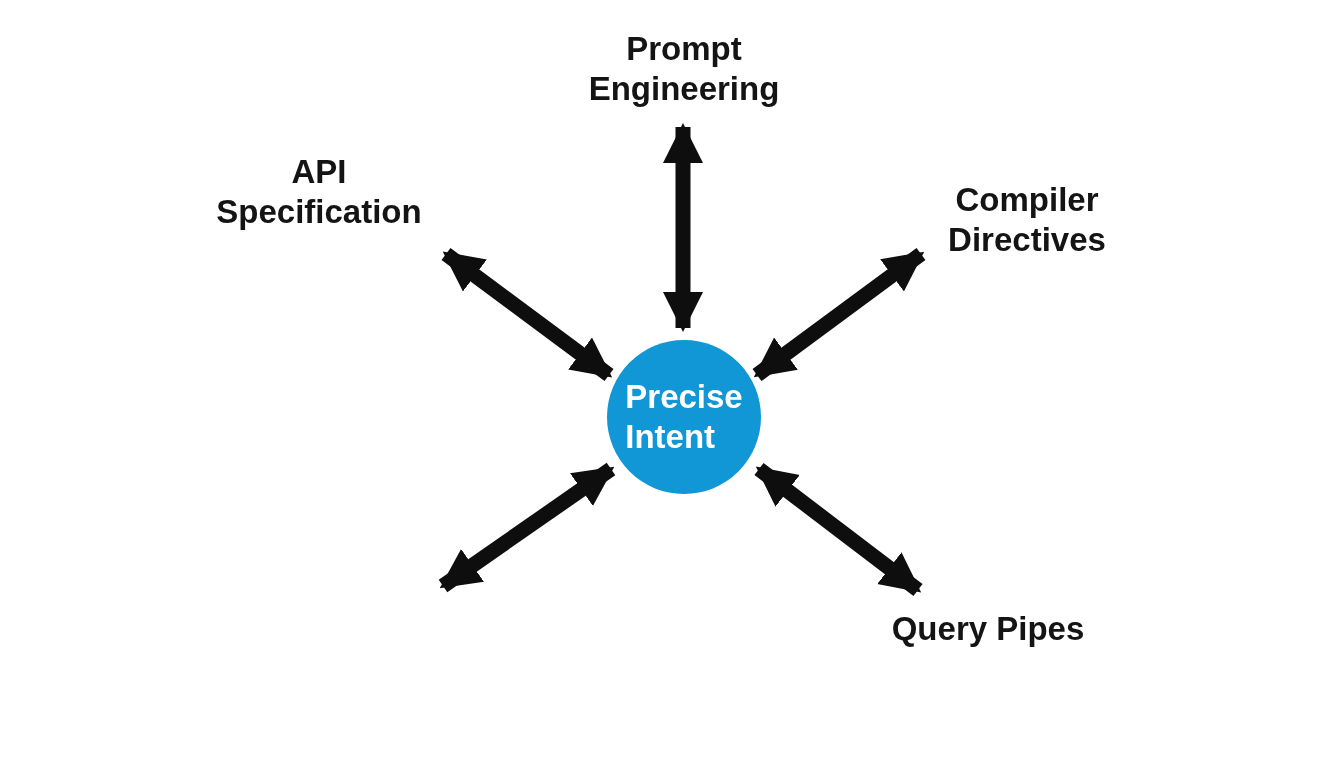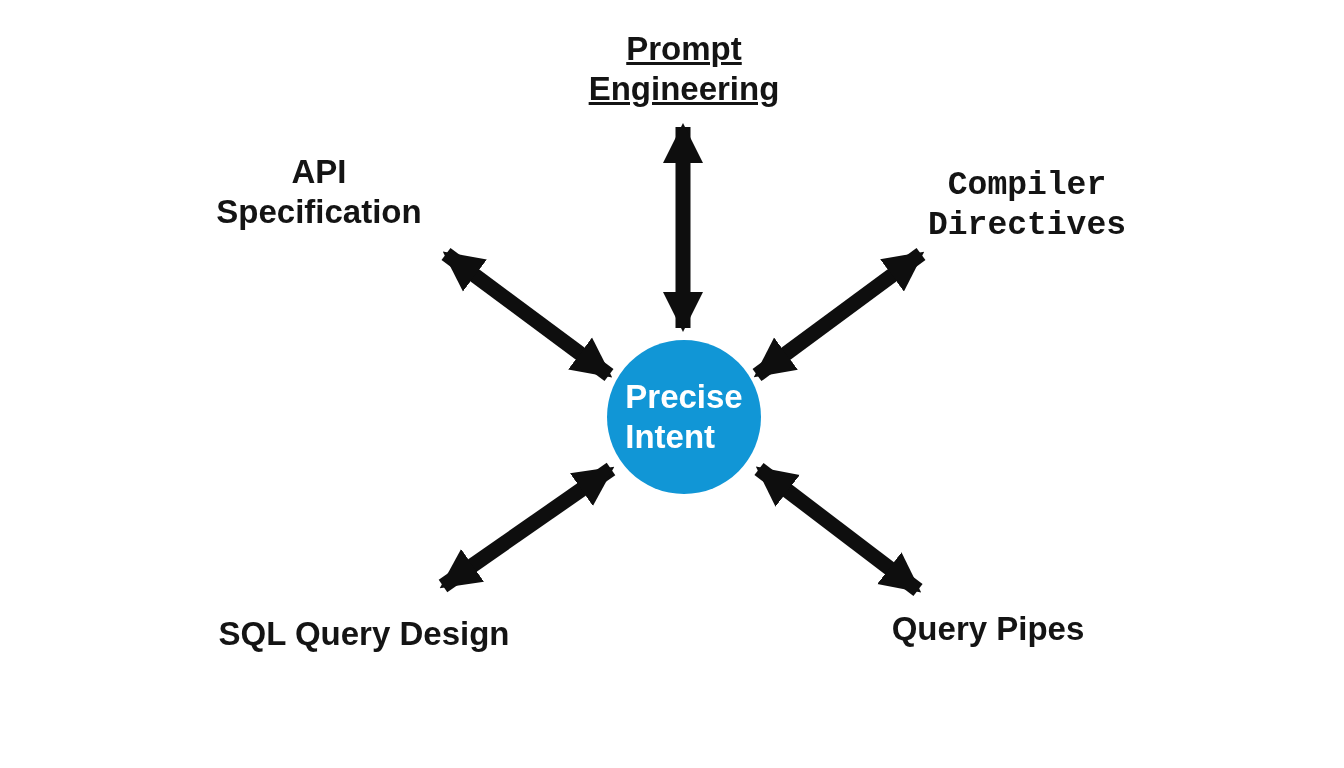--- a/index.html
+++ b/index.html
@@ -50,23 +50,23 @@
     transform: translate(-50%, -50%);
     text-align: left;
     white-space: pre-line;
     font-size: 33px;
     font-weight: 700;
     line-height: 40px;
     color: var(--center-text);
     z-index: 2;
   }
   
-  #label-prompt-engineering  { left: 684px;  top: 69px; text-decoration: underline;  }
+  #label-prompt-engineering  { left: 684px;  top: 69px;  }
   #label-api-specification   { left: 319px;  top: 192px; }
-  #label-compiler-directives { left: 1027px; top: 206px; font-family: Liberation Mono, monospace; }
+  #label-compiler-directives { left: 1027px; top: 220px; }
   #label-sql-query-design    { left: 364px;  top: 634px; }
   #label-unix-pipes          { left: 988px;  top: 629px; }
 </style>
 </head>
 <body>
 
 <div class="canvas">
 
   <svg class="diagram-lines" viewBox="0 0 1344 768">
     <defs>
@@ -93,17 +93,16 @@
 
   <div class="node-label" id="label-prompt-engineering">Prompt
 Engineering</div>
 
   <div class="node-label" id="label-api-specification">API
 Specification</div>
 
   <div class="node-label" id="label-compiler-directives">Compiler
 Directives</div>
 
-  <div class="node-label" id="label-sql-query-design">SQL Query Design</div>
 
   <div class="node-label" id="label-unix-pipes">Query Pipes</div>
 
 </div>
 
 </body></html>

